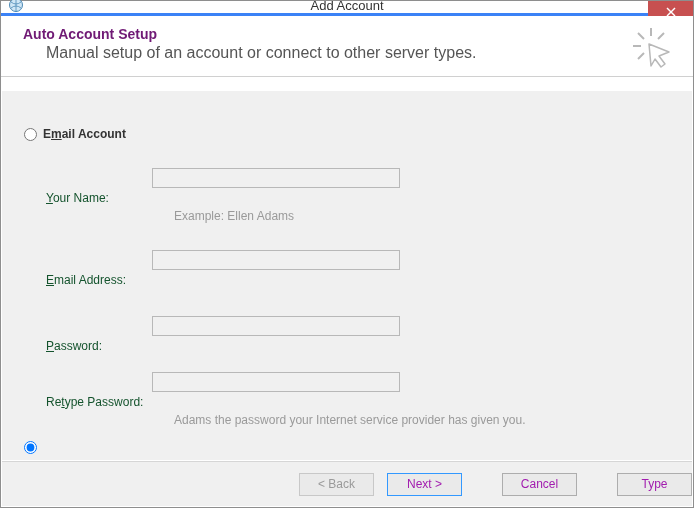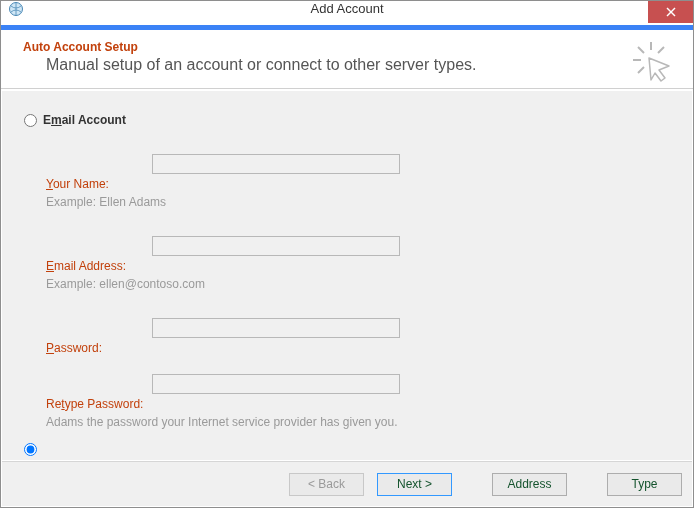--- a/index.html
+++ b/index.html
@@ -12,25 +12,25 @@
     background: #e8e8e8;
     overflow: hidden;
   }
   .window {
     width: 694px; height: 508px;
     background: #fff;
     border: 1px solid #8e8e8e;
     position: relative;
   }
   .titlebar {
-    height: 29px;
+    height: 15px;
     background: #fff;
-    border-bottom: 5px solid #3b82f6;
-    display: flex;
-    align-items: flex-start;
+    border-bottom: 3px solid #3b82f6;
+    display: flex;
+    align-items: flex-end;
     position: relative;
   }
   .titlebar .app-icon {
     width: 16px; height: 16px;
     margin-left: 7px;
   }
   .titlebar .title {
     position: absolute;
     left: 0; right: 0;
     text-align: center;
@@ -49,40 +49,40 @@
   .titlebar .close-btn svg { display: block; }
 
   .header {
     padding: 10px 22px 14px 22px;
     border-bottom: 1px solid #d0d0d0;
     background: #fff;
     position: relative;
   }
   .header .h-title {
     font-weight: bold;
-    color: #c2410c;
-    font-size: 12px;
+    color: #701a75;
+    font-size: 14px;
   }
   .header .h-sub {
     margin-left: 23px;
     margin-top: 2px;
     color: #555;
     font-size: 16px;
   }
   .header .wiz-icon {
     position: absolute;
     right: 18px;
     top: 10px;
   }
 
   .content {
     background: #f0f0f0;
     position: absolute;
     top: 90px; left: 1px; right: 1px; bottom: 47px;
-    padding: 22px 22px 10px 22px;
+    padding: 36px 22px 10px 22px;
   }
 
   .option-row {
     display: flex;
     align-items: center;
     margin-bottom: 10px;
   }
   .option-row input[type=radio] {
     margin: 0 6px 0 0;
     width: 13px; height: 13px;
@@ -101,69 +101,68 @@
   .form-grid {
     margin: 0 0 14px 22px;
   }
   .form-row {
     display: flex;
     align-items: center;
     margin-bottom: 2px;
   }
   .form-row .lbl {
     width: 106px;
-    color: #c2410c;
+    color: #14532d;
     font-size: 12px;
     margin-top: 40px;
   }
   .form-row input[type=text], .form-row input[type=password] {
     width: 248px;
     height: 20px;
     border: 1px solid #b8b8b8;
     background: #f0f0f0;
     padding: 0 4px;
     font-size: 12px;
     color: #666;
   }
   .form-row input[disabled] {
     background: #f0f0f0;
     color: #888;
   }
   .hint-row {
     display: flex;
     margin-bottom: 10px;
-    flex-direction: column;
   }
   .hint-row .spacer { width: 128px; }
   .hint-row .hint {
     color: #9a9a9a;
     font-size: 12px;
     padding-top: 2px;
   }
   .u { text-decoration: underline; }
 
   .footer {
     position: absolute;
     left: 1px; right: 1px; bottom: 1px;
     height: 45px;
     background: #f0f0f0;
     border-top: 1px solid #d6d6d6;
     display: flex;
     align-items: center;
     justify-content: flex-end;
-    padding-right: 10px;
+    padding-right: 0;
     gap: 13px;
   }
   .btn {
     min-width: 75px;
     height: 23px;
     background: #eaeaea;
     border: 1px solid #adadad;
     font-size: 12px;
-    color: #14532d;
+    color: #a21caf;
     padding: 0 10px;
     cursor: pointer;
   }
   .btn:disabled {
     color: #9a9a9a;
     border-color: #c8c8c8;
     cursor: default;
   }
   .btn.primary {
     border: 1.5px solid #3399ff;
@@ -225,21 +224,20 @@
         <span class="spacer"></span>
         <span class="hint">Example: Ellen Adams</span>
       </div>
 
       <div class="form-row">
         <span class="lbl"><span class="u">E</span><span>mail Address:</span></span>
         <input type="text" disabled="" value="" style="">
       </div>
       <div class="hint-row">
         <span class="spacer"></span>
-        <span class="hint">Example: ellen@contoso.com</span>
       </div>
 
       <div class="form-row">
         <span class="lbl"><span class="u">P</span><span>assword:</span></span>
         <input type="password" disabled="" value="" style="">
       </div>
       <div class="form-row" style="margin-top:2px;">
         <span class="lbl"><span>Re</span><span class="u">t</span><span>ype Password:</span></span>
         <input type="password" disabled="" value="" style="">
       </div>
@@ -252,17 +250,17 @@
     <div class="option-row">
       <input type="radio" name="mode" checked="" style="">
     </div>
 
   </div>
 
   <div class="footer">
     <button class="btn" disabled="">&lt; Back</button>
     <button class="btn primary">Next &gt;</button>
     <span class="gap"></span>
-    <button class="btn">Address</button>
+    <button class="btn">Cancel</button>
     <span class="gap"></span>
     <button class="btn">Type</button>
   </div>
 </div>
 
 </body></html>

